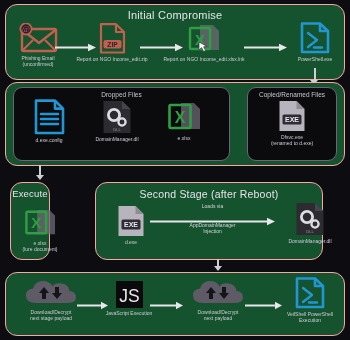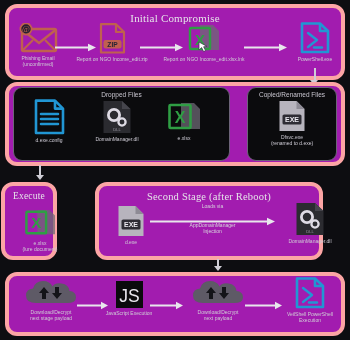--- a/index.html
+++ b/index.html
@@ -6,25 +6,24 @@
   body{
     width:350px;height:340px;
     background:#0d0d11;
     font-family:"Liberation Sans", sans-serif;
     color:#d8d6dd;
     overflow:hidden;
     position:relative;
   }
   .panel{
     position:absolute;
-    background:#a21caf;
-    border:4px solid #fca5a5;
+    background:#14532d;
+    border:1px solid #fca5a5;
     border-radius:12px;
     box-sizing:border-box;
-    font-family:Liberation Serif, serif;
   }
   .panel-title{
     position:absolute;left:0;right:0;
     text-align:center;
     color:#e6e4ea;
     font-size:11px;
     letter-spacing:.2px;
   }
   .inner{
     position:absolute;
@@ -182,21 +181,21 @@
     <rect x="4.5" y="14.5" width="19" height="10" rx="1.6" fill="#2e2c34"></rect>
     <text x="14" y="22.4" font-size="7" fill="#e9e7ee" text-anchor="middle" font-weight="bold" font-family="Liberation Sans, sans-serif">EXE</text>
   </svg>
   <div class="cap">Dfsvc.exe
 (renamed to d.exe)</div>
 </div>
 
 <div class="vline" style="left:39px;top:165px;height:12px;"></div>
 <div class="vhead" style="left:35.5px;top:175px;"></div>
 
-<div class="panel" style="left:1px;top:182px;width:56px;height:78px;">
+<div class="panel" style="left:10px;top:182px;width:40px;height:78px;">
   <div class="panel-title" style="top:5px;font-size:9.5px;">Execute</div>
 </div>
 
 <div class="node" style="left:12px;top:208px;width:56px;">
   <svg class="ico" width="32" height="30" viewBox="0 0 34 32">
     <path d="M14 2 H27 L33 8 V28 H14 Z" fill="#6e6a74" opacity="0.75"></path>
     <rect x="2.5" y="4" width="21" height="23" rx="1" fill="none" stroke="#2f9e44" stroke-width="2.6"></rect>
     <text x="13" y="21.5" font-size="16" fill="#2f9e44" text-anchor="middle" font-weight="bold" font-family="Liberation Sans, sans-serif">X</text>
   </svg>
   <div class="cap">e.xlsx

